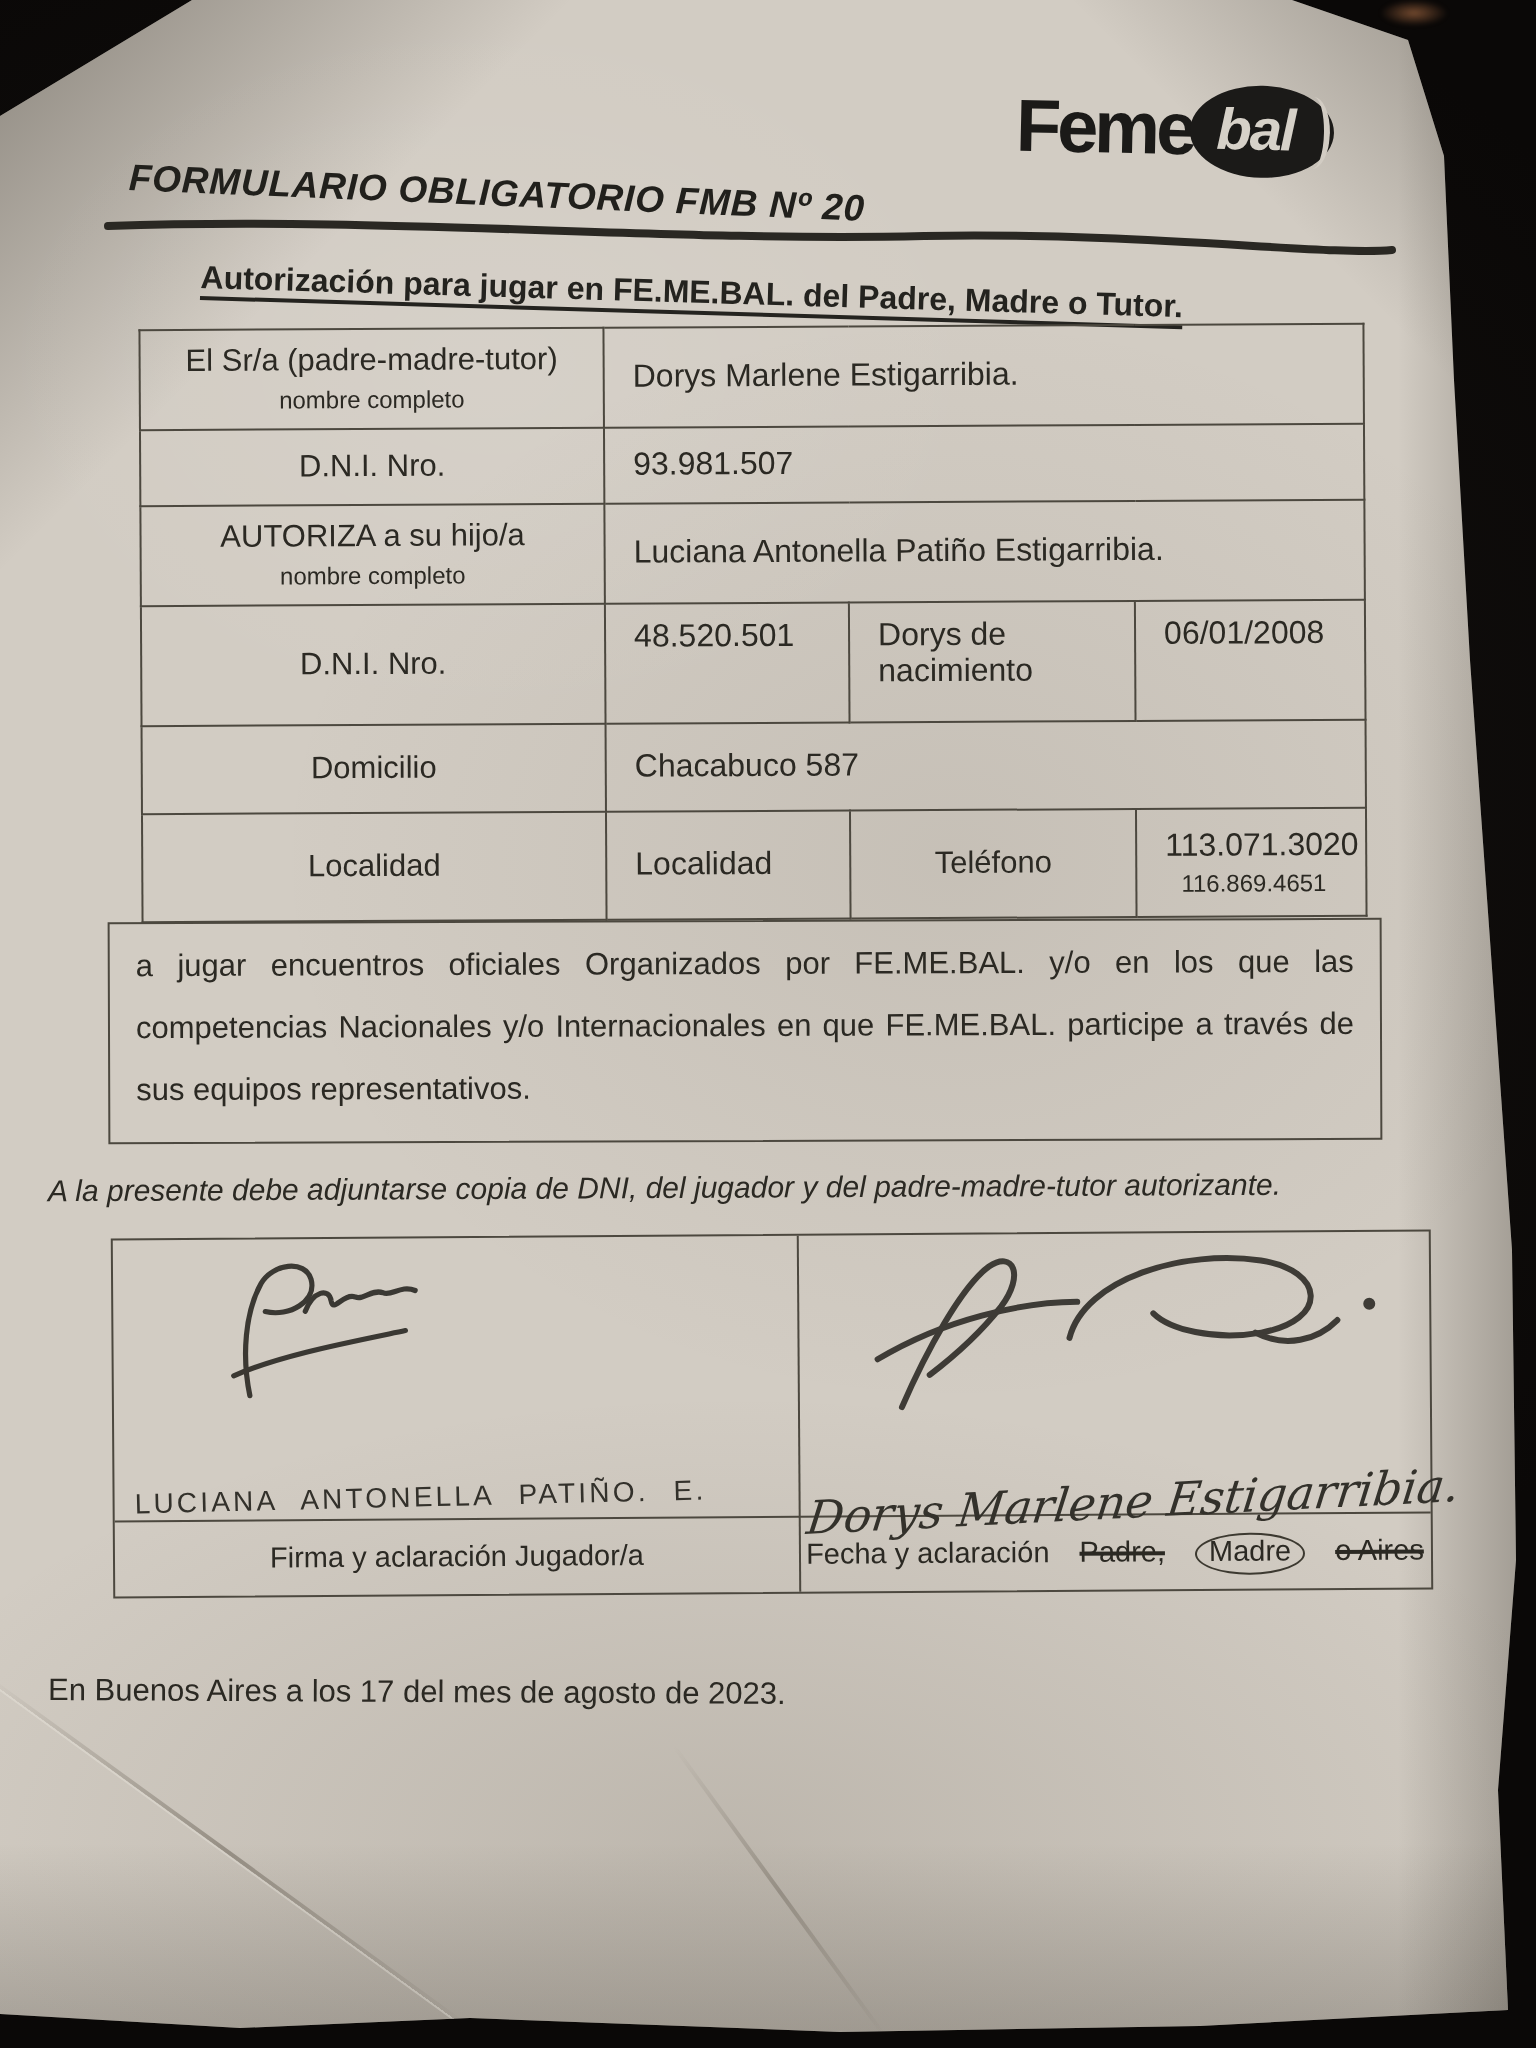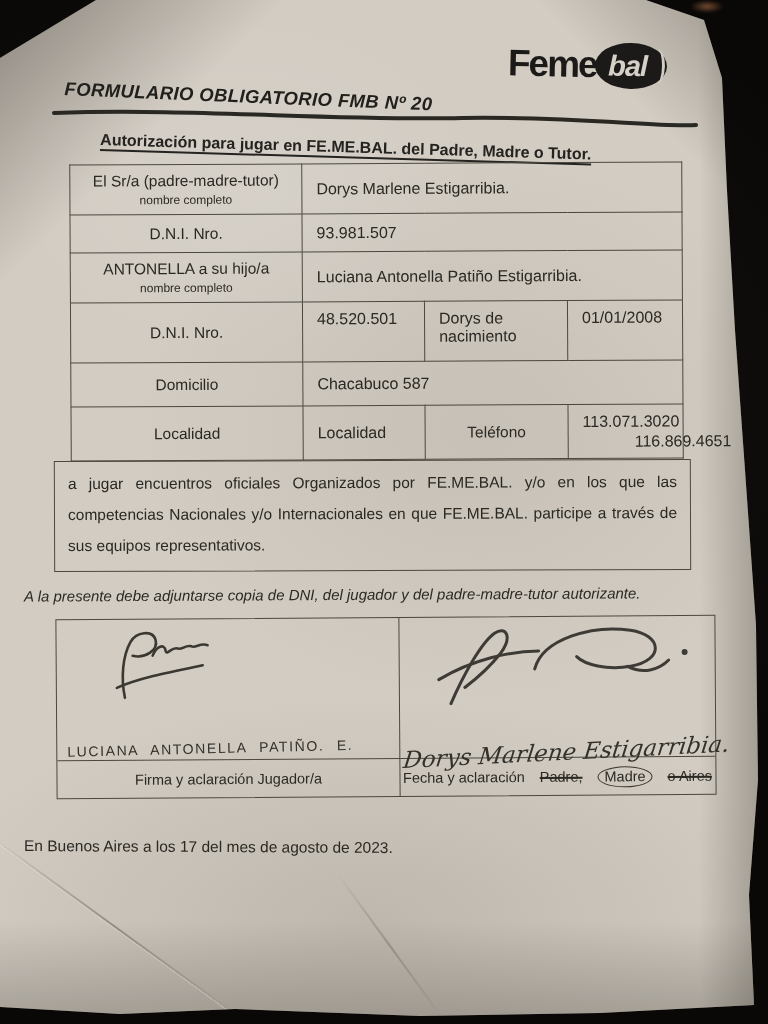--- a/index.html
+++ b/index.html
@@ -47,21 +47,21 @@
   .subtitle{position:absolute;left:100px;top:131px;font-size:16px;font-weight:bold;color:#24231f;
     text-decoration:underline;text-decoration-thickness:2px;text-underline-offset:4px;
     transform:rotate(1.7deg);transform-origin:left bottom;white-space:nowrap;}
   
   .main-table{position:absolute;left:70px;top:163px;width:612px;border-collapse:collapse;
     transform:rotate(-0.3deg);table-layout:fixed;}
   .main-table td{border:1.6px solid #4c483f;font-size:15.5px;color:#2b2923;padding:2px 10px;vertical-align:middle;}
   .main-table td.lbl{text-align:center;}
   .main-table td.val{text-align:left;padding-left:14px;font-size:16px;}
   .sublbl{display:block;font-size:12px;margin-top:3px;}
-  .phone2{display:block;font-size:16px;padding-left:8px;margin-top:2px;margin-left:44px;}
+  .phone2{display:block;font-size:12px;padding-left:8px;margin-top:2px;}
   .fecha-lbl{vertical-align:top !important;padding-top:8px !important;}
   .fecha-val{vertical-align:top !important;padding-top:8px !important;margin-top:32px;}
   
   .clause-box{position:absolute;left:54px;top:460px;width:637px;box-sizing:border-box;
     border:1.6px solid #4c483f;padding:6px 13px 10px 13px;transform:rotate(-0.2deg);}
   .clause-box p{margin:0;font-size:15.5px;line-height:31px;text-align:justify;color:#2b2923;}
   
   .note{position:absolute;left:24px;top:586px;font-size:15px;font-style:italic;color:#2b2923;
     transform:rotate(-0.3deg);white-space:nowrap;}
   
@@ -125,30 +125,30 @@
           <span class="sublbl">nombre completo</span>
         </td>
         <td class="val" colspan="3">Dorys Marlene Estigarribia.</td>
       </tr>
       <tr style="height:38px">
         <td class="lbl">D.N.I. Nro.</td>
         <td class="val" colspan="3">93.981.507</td>
       </tr>
       <tr style="height:50px">
         <td class="lbl">
-          <span>ANTONELLA a su hijo/a</span>
+          <span>AUTORIZA a su hijo/a</span>
           <span class="sublbl">nombre completo</span>
         </td>
         <td class="val" colspan="3">Luciana Antonella Patiño Estigarribia.</td>
       </tr>
       <tr style="height:60px">
         <td class="lbl">D.N.I. Nro.</td>
         <td class="val fecha-val">48.520.501</td>
         <td class="val fecha-lbl">Dorys de nacimiento</td>
-        <td class="val fecha-val">01/01/2008</td>
+        <td class="val fecha-val">06/01/2008</td>
       </tr>
       <tr style="height:44px">
         <td class="lbl">Domicilio</td>
         <td class="val" colspan="3">Chacabuco 587</td>
       </tr>
       <tr style="height:54px">
         <td class="lbl">Localidad</td>
         <td class="val">Localidad</td>
         <td class="lbl">Teléfono</td>
         <td class="val">

